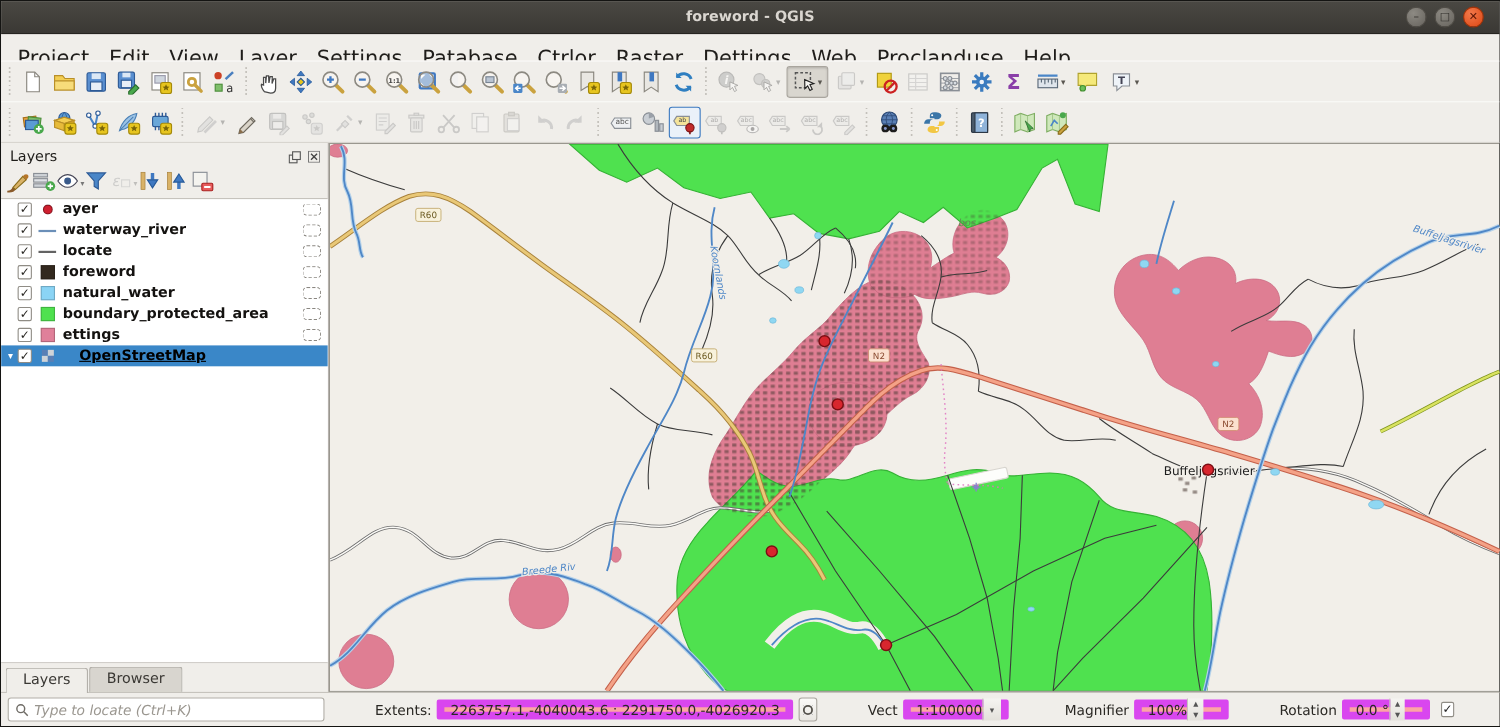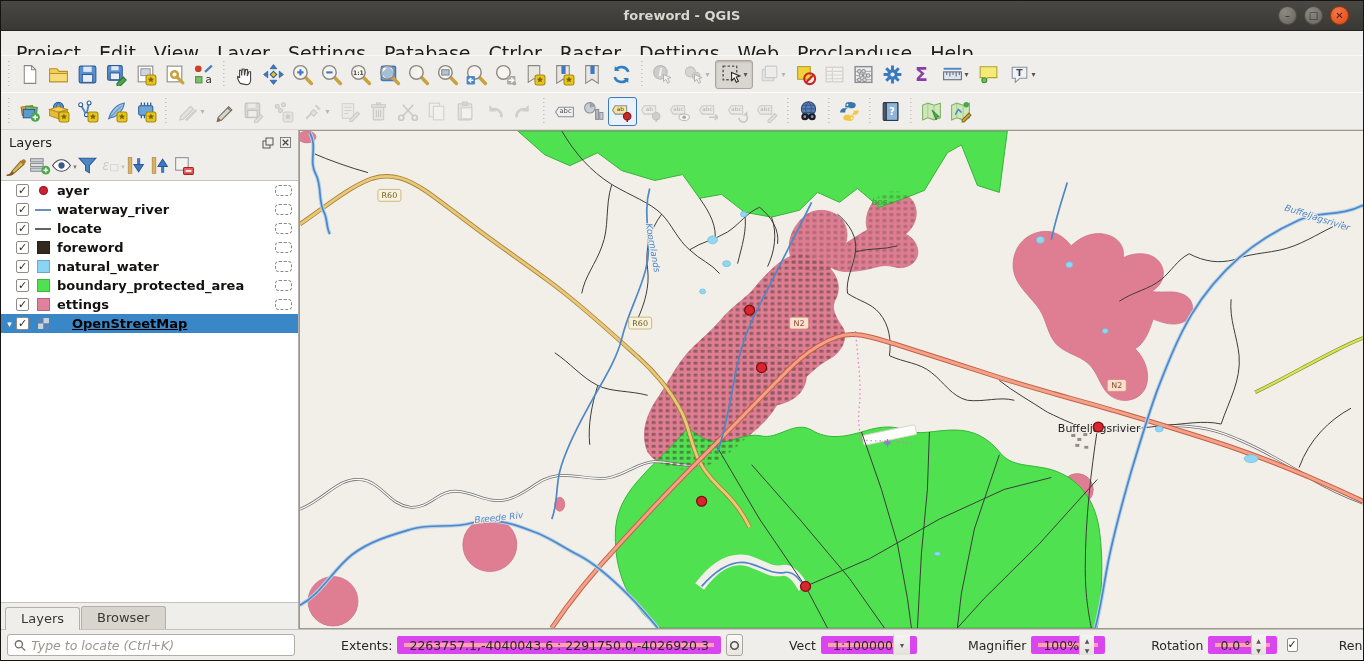--- a/index.html
+++ b/index.html
@@ -83,21 +83,21 @@
   
   .statusbar { flex:0 0 31px; height:31px; display:flex; align-items:center; gap:5px; padding:0 6px; background:#f0eeea; border-top:1px solid #c6c3bd; font-size:12.5px; color:#2a2824; }
   .locator { width:288px; height:22px; border:1px solid #b1aea7; border-radius:3px; background:#fff; display:flex; align-items:center; padding:0 6px; gap:5px; flex:0 0 288px; }
   .locator input { border:none; outline:none; width:100%; font-size:12.5px; font-style:italic; color:#333; background:transparent; font-family:"DejaVu Sans",sans-serif; }
   .locator input::placeholder { color:#9a968f; font-style:italic; }
   .sbox { height:18px; background:#fca5a5; border:7px solid #d946ef; border-radius:2px; display:flex; align-items:center; padding:0 5px; white-space:nowrap; }
   .sbox.val { font-size:12.5px; }
   .sbtn { width:24px; height:22px; border:1px solid #a9a69f; border-radius:3px; background:linear-gradient(#fbfaf8,#e8e6e1); display:flex; align-items:center; justify-content:center; }
   .combo { width:104px; justify-content:space-between; padding-right:0; }
   .combo .arr { width:17px; height:20px; border-left:1px solid #c6c3bd; display:flex; align-items:center; justify-content:center; font-size:8px; color:#555; background:linear-gradient(#f5f4f1,#e3e1db); }
-  .spin { justify-content:space-between; padding-right:4px; }
+  .spin { justify-content:space-between; padding-right:16px; }
   .spin .arrs { width:15px; height:20px; border-left:1px solid #c6c3bd; display:flex; flex-direction:column; background:linear-gradient(#f5f4f1,#e3e1db); }
   .spin .arrs span { flex:1; font-size:6px; color:#555; display:flex; align-items:center; justify-content:center; }
   .chk { width:14px; height:14px; background:#fff; border:1px solid #8f8c85; border-radius:2px; font-size:11px; line-height:12px; text-align:center; font-weight:bold; color:#222; }
   .sb-label { white-space:nowrap;margin-left:36px; }
   .grow { flex:1; }
 </style>
 </head>
 <body>
 
 <div class="window">

